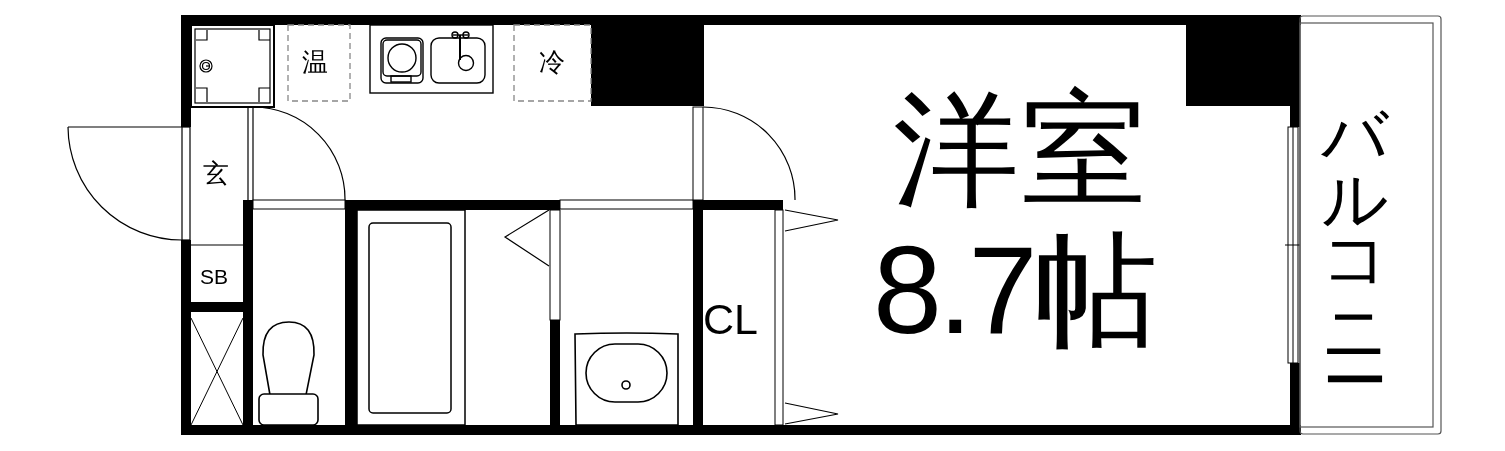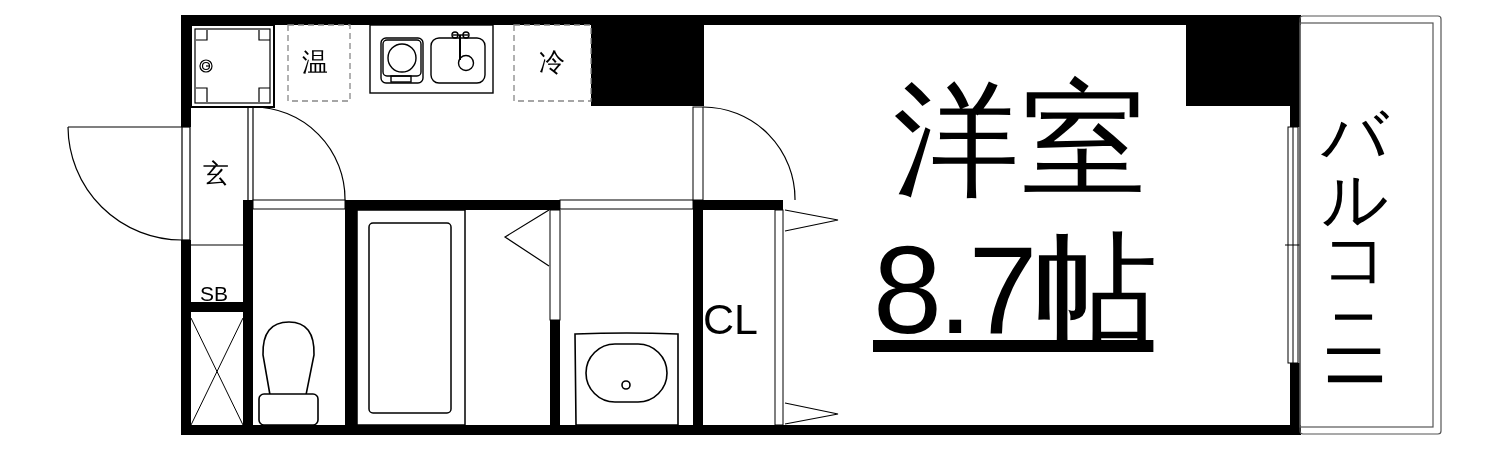--- a/index.html
+++ b/index.html
@@ -122,17 +122,17 @@
 
   <g stroke="#555" fill="none" stroke-width="1.2">
     <rect x="1300" y="16" width="141" height="418" rx="3"></rect>
     <rect x="1300" y="23" width="133" height="404"></rect>
   </g>
 </svg>
 
 <div class="lbl" style="left:302px;top:49px;font-size:26px;">温</div>
 <div class="lbl" style="left:539px;top:49px;font-size:26px;">冷</div>
 <div class="lbl" style="left:203px;top:160px;font-size:26px;">玄</div>
-<div class="lbl" style="left:200px;top:266px;font-size:21px;font-family:'Liberation Sans',sans-serif;margin-top:17px;">SB</div>
+<div class="lbl" style="left:200px;top:266px;font-size:21px;font-family:'Liberation Sans',sans-serif;">SB</div>
 <div class="lbl" style="left:703px;top:298px;font-size:43px;font-family:Liberation Sans, sans-serif;">CL</div>
-<div class="lbl" style="left:893px;top:87px;font-size:126px;letter-spacing:2px;font-family:Liberation Mono, monospace;">洋室</div>
-<div class="lbl" style="left:873px;top:228px;font-size:124px;letter-spacing:-4px;font-family:'Liberation Sans',sans-serif;text-decoration:underline;">8.7帖</div>
+<div class="lbl" style="left:893px;top:87px;font-size:126px;letter-spacing:2px;">洋室</div>
+<div class="lbl" style="left:873px;top:228px;font-size:124px;letter-spacing:-4px;font-family:'Liberation Sans',sans-serif;">8.7帖</div>
 <div class="lbl vert" style="left:1322px;top:62px;font-size:66px;">バルコニー</div>
 
 </body></html>

